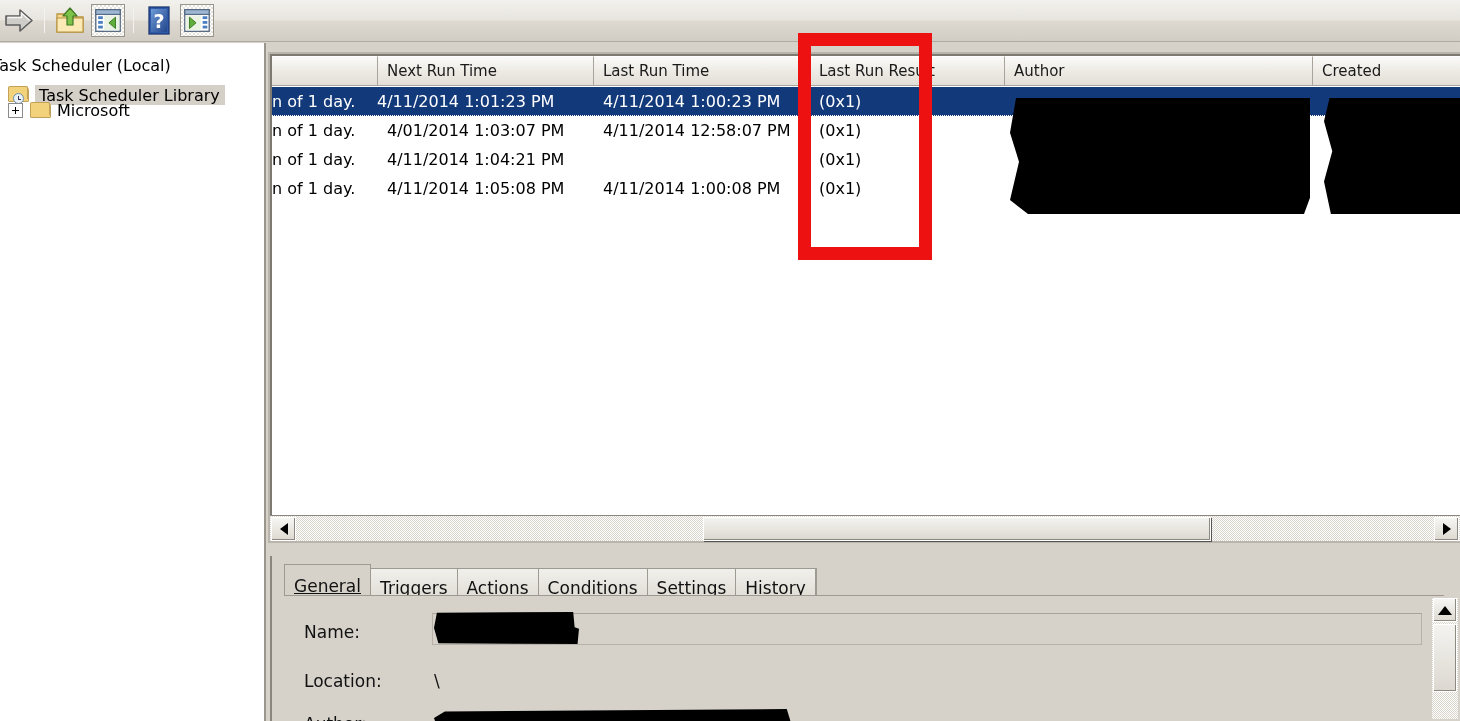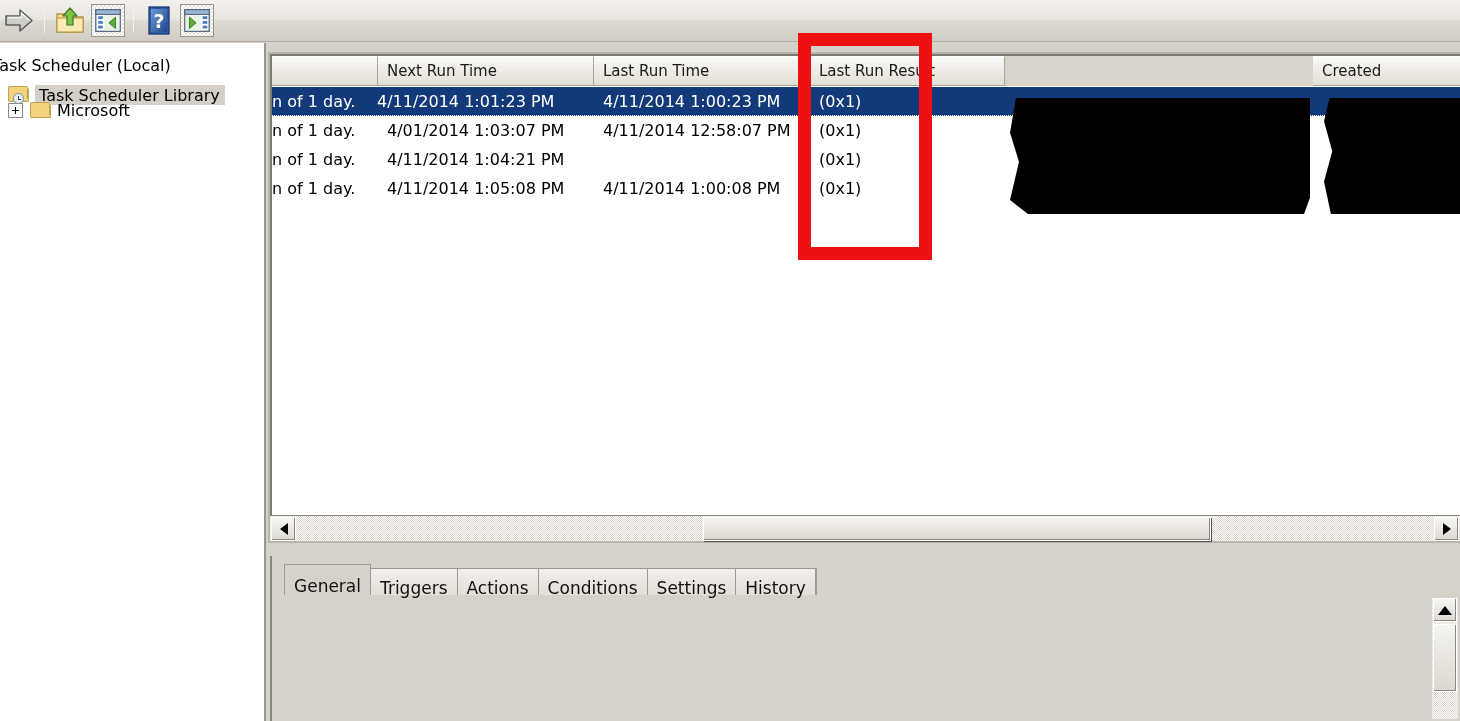--- a/index.html
+++ b/index.html
@@ -190,20 +190,21 @@
   .tab {
     height: 27px;
     padding: 12px 9px 0 9px;
     display: flex; align-items: center;
     font-size: 17px; color: #111;
     background: linear-gradient(to bottom,#f2f0ec,#e2dfd8);
     border: 1px solid #9e9a92;
     border-bottom: none;
     margin-right: -1px;
     white-space: nowrap;
+    text-decoration: underline;
   }
   .tab.active {
     height: 31px;
     background: #d6d2ca;
     border-color: #9e9a92;
     font-size: 17px;
     position: relative; z-index: 3;
   }
   .tab-endline {
     width: 1px; height: 27px; background: #9e9a92; margin-left: 1px;
@@ -350,20 +351,21 @@
   </div>
 
   <div class="list-outer-shadow"></div>
   <div class="list-pane">
 
     <div class="hdr">
       <div class="hdr-cell" style="left:0px;   width:106px;"></div>
       <div class="hdr-cell" style="left:106px; width:216px;">Next Run Time</div>
       <div class="hdr-cell" style="left:538px; width:195px;">Last Run Result</div>
       <div class="hdr-cell" style="left:322px; width:216px;">Last Run Time</div>
+      <div class="hdr-cell" style="left:733px; width:308px;">Author</div>
       <div class="hdr-cell" style="left:1041px;width:149px;">Created</div>
     </div>
 
     <div class="rows">
 
       <div class="row sel">
         <div class="cell colA" style="left:0px;   width:106px; justify-content:flex-start;">n of 1 day.</div>
         <div class="cell" style="left:96px; width:216px;">4/11/2014 1:01:23 PM</div>
         <div class="cell" style="left:322px; width:216px;">4/11/2014 1:00:23 PM</div>
         <div class="cell" style="left:538px; width:195px;">(0x1)</div>
@@ -419,20 +421,34 @@
     <div class="tabstrip">
       <div class="tab active">General</div>
       <div class="tab">Triggers</div>
       <div class="tab">Actions</div>
       <div class="tab">Conditions</div>
       <div class="tab">Settings</div>
       <div class="tab">History</div>
       <div class="tab-endline"></div>
     </div>
 
+    <div class="tabbody">
+
+      <div class="field-label" style="left:20px; top:26px;">Name:</div>
+      <div class="field-box" style="left:148px; top:17px; width:990px; height:32px;"></div>
+      <div class="redact" style="left:150px; top:16px; width:145px; height:32px;
+                  clip-path: polygon(2% 2%,96% 0%,97% 48%,100% 52%,99% 100%,3% 98%,0% 50%);"></div>
+
+      <div class="field-label" style="left:20px; top:75px;">Location:</div>
+      <div class="field-value" style="left:150px; top:75px;">\</div>
+
+      <div class="field-label" style="left:20px; top:118px;">Author:</div>
+      <div class="redact" style="left:150px; top:113px; width:360px; height:30px;
+                  clip-path: polygon(3% 8%,98% 0%,100% 80%,99% 100%,2% 100%,0% 30%);"></div>
+    </div>
 
     <div class="vscroll">
       <div class="vs-btn">
         <span class="tri up"></span>
       </div>
       <div class="vs-thumb"></div>
     </div>
   </div>
 
   <div class="annot-box" style="left: 798px; top: 33px; width: 134px; height: 227px; border-color: rgb(238, 17, 17);"></div>

